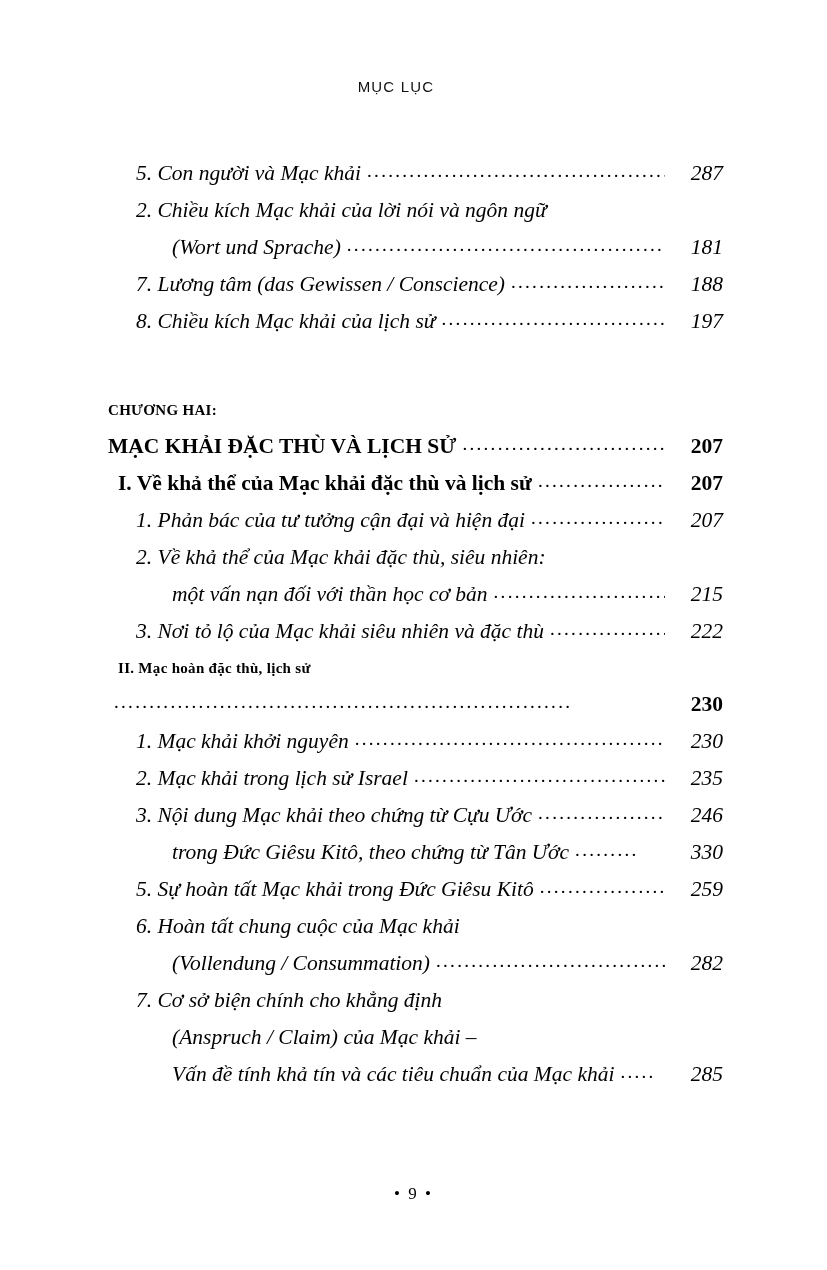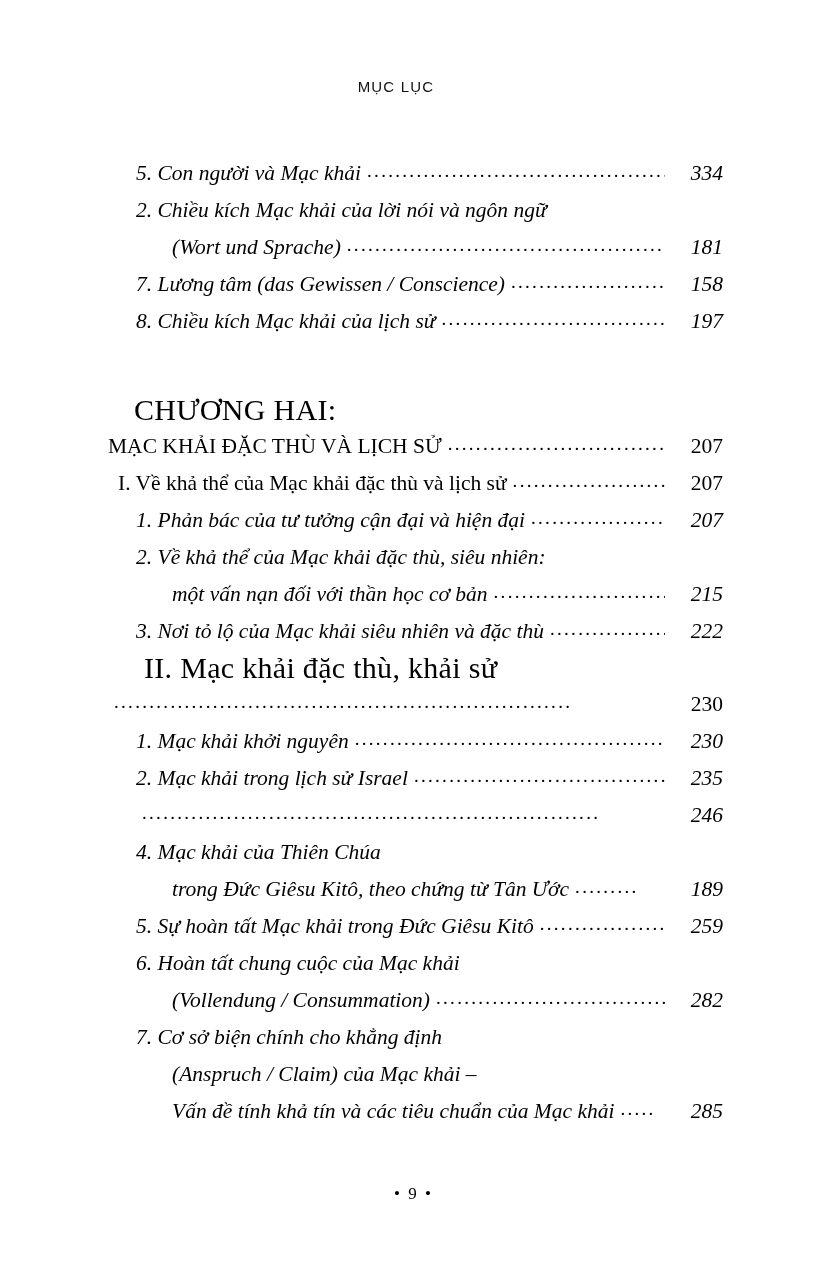--- a/index.html
+++ b/index.html
@@ -76,38 +76,37 @@
     visibility: hidden;
   }
 
   .italic .label,
   .italic .page-num {
     font-style: italic;
   }
 
   .bold .label,
   .bold .page-num {
-    font-weight: normal;
+    font-weight: bold;
   }
 
   .indent-1 { padding-left: 28px; }
   .indent-0 { padding-left: 0px; }
 
   .cont {
     padding-left: 64px;
   }
 
   .spacer-lg { height: 52px; }
 
   .chapter-head {
-    font-weight: normal;
-    font-size: 30px;
+    font-weight: bold;
+    font-size: 15px;
     line-height: 36px;
     letter-spacing: 0.3px;
-    margin-left: 26px;
   }
 
   .folio {
     position: absolute;
     bottom: 66px;
     left: 0;
     width: 827px;
     text-align: center;
     font-size: 17px;
     letter-spacing: 2px;
@@ -118,39 +117,39 @@
 
 <div class="page">
 
   <div class="running-head">MỤC LỤC</div>
 
   <div class="toc">
 
     <div class="entry italic indent-1">
       <span class="label">5. Con người và Mạc khải</span>
       <span class="leader">.................................................................</span>
-      <span class="page-num">334</span>
+      <span class="page-num">287</span>
     </div>
 
     <div class="entry italic indent-1 noleader">
       <span class="label">2. Chiều kích Mạc khải của lời nói và ngôn ngữ</span>
       <span class="leader">....</span>
       <span class="page-num"></span>
     </div>
 
     <div class="entry italic cont">
       <span class="label">(Wort und Sprache)</span>
       <span class="leader">.................................................................</span>
       <span class="page-num">181</span>
     </div>
 
     <div class="entry italic indent-1">
       <span class="label">7. Lương tâm (das Gewissen / Conscience)</span>
       <span class="leader">.................................................................</span>
-      <span class="page-num">158</span>
+      <span class="page-num">188</span>
     </div>
 
     <div class="entry italic indent-1">
       <span class="label">8. Chiều kích Mạc khải của lịch sử</span>
       <span class="leader">.................................................................</span>
       <span class="page-num">197</span>
     </div>
 
     <div class="spacer-lg"></div>
 
@@ -185,54 +184,50 @@
       <span class="leader">.................................................................</span>
       <span class="page-num">215</span>
     </div>
 
     <div class="entry italic indent-1">
       <span class="label">3. Nơi tỏ lộ của Mạc khải siêu nhiên và đặc thù</span>
       <span class="leader">.................................................................</span>
       <span class="page-num">222</span>
     </div>
 
-    <div class="chapter-head" style="padding-left:10px;">II. Mạc khải đặc thù, khải sử</div>
+    <div class="chapter-head" style="padding-left:10px;">II. Mạc hoàn đặc thù, lịch sử</div>
 
     <div class="entry bold indent-0">
       <span class="leader">.................................................................</span>
       <span class="page-num">230</span>
     </div>
 
     <div class="entry italic indent-1">
       <span class="label">1. Mạc khải khởi nguyên</span>
       <span class="leader">.................................................................</span>
       <span class="page-num">230</span>
     </div>
 
     <div class="entry italic indent-1">
       <span class="label">2. Mạc khải trong lịch sử Israel</span>
       <span class="leader">.................................................................</span>
       <span class="page-num">235</span>
     </div>
 
     <div class="entry italic indent-1">
+      <span class="label">3. Nội dung Mạc khải theo chứng từ Cựu Ước</span>
       <span class="leader">.................................................................</span>
       <span class="page-num">246</span>
     </div>
 
-    <div class="entry italic indent-1 noleader">
-      <span class="label">4. Mạc khải của Thiên Chúa</span>
-      <span class="leader">....</span>
-      <span class="page-num"></span>
-    </div>
 
     <div class="entry italic cont">
       <span class="label">trong Đức Giêsu Kitô, theo chứng từ Tân Ước</span>
       <span class="leader">.........</span>
-      <span class="page-num">189</span>
+      <span class="page-num">330</span>
     </div>
 
     <div class="entry italic indent-1">
       <span class="label">5. Sự hoàn tất Mạc khải trong Đức Giêsu Kitô</span>
       <span class="leader">.................................................................</span>
       <span class="page-num">259</span>
     </div>
 
     <div class="entry italic indent-1 noleader">
       <span class="label">6. Hoàn tất chung cuộc của Mạc khải</span>

